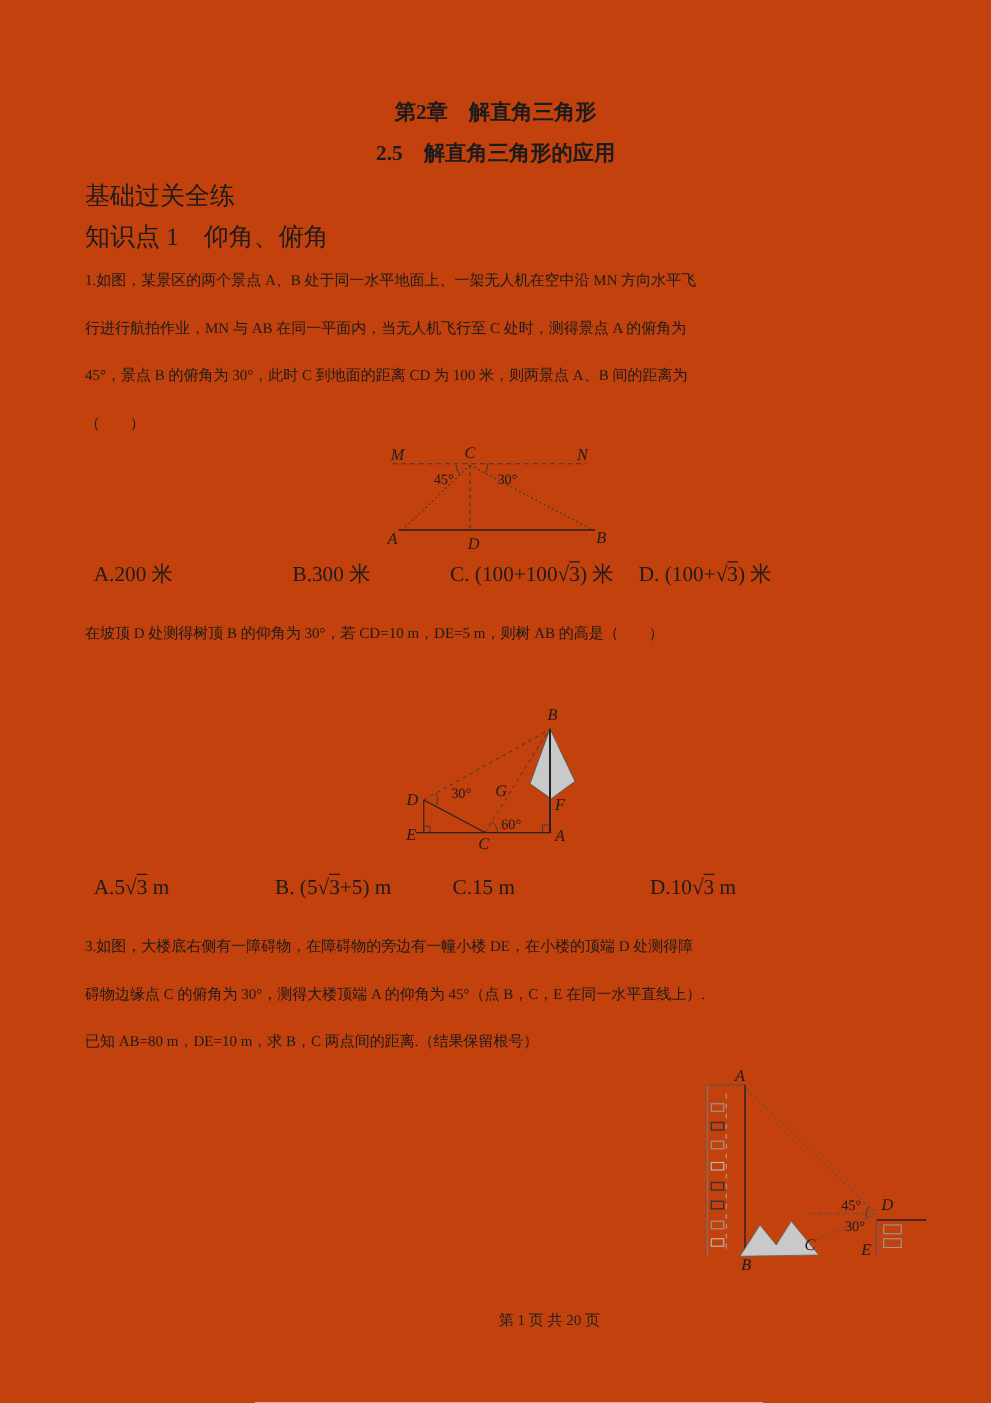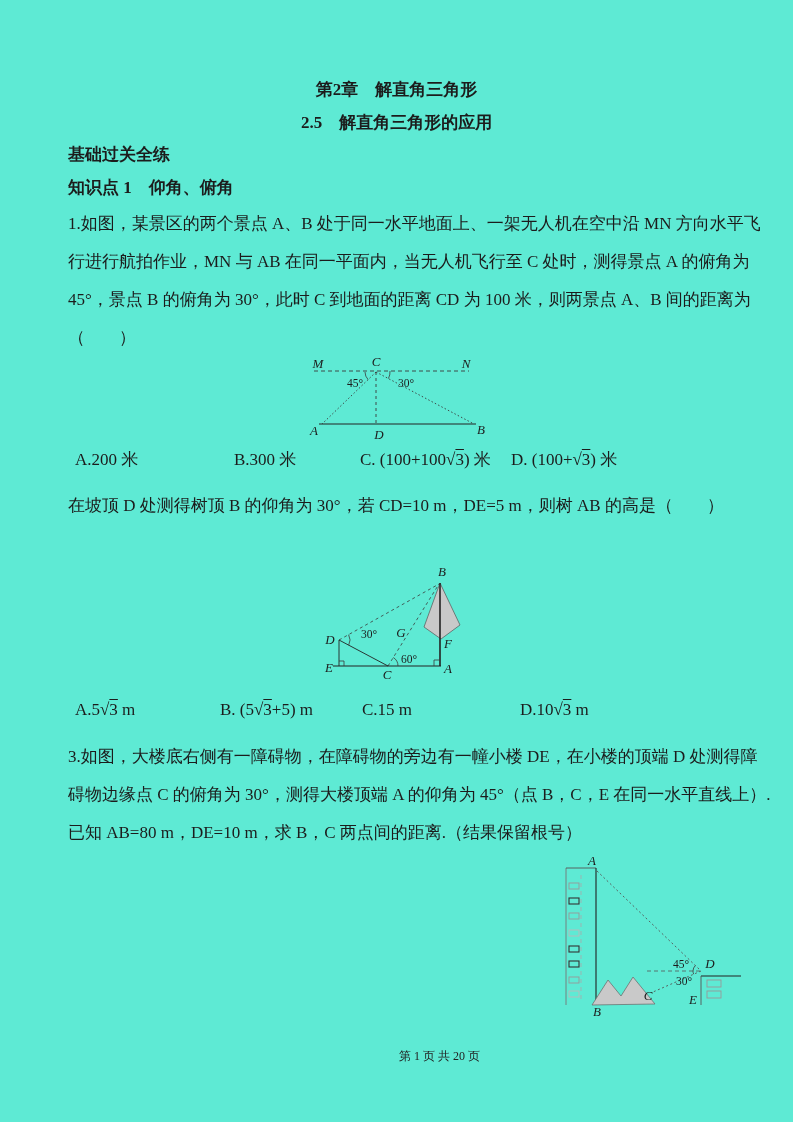--- a/index.html
+++ b/index.html
@@ -1,31 +1,31 @@
 <!DOCTYPE html>
 <html><head>
 <meta charset="utf-8">
 <style>
   html,body { margin:0; padding:0; background:#ffffff; }
   .page {
     position:relative;
     width:793px; height:1122px;
     margin:0 auto;
-    background:#5eead4;
+    background:#c2410c;
     font-family:"Liberation Serif","DejaVu Serif",serif;
     color:#1c1c1c;
     overflow:hidden;
   }
   .center-line { position:absolute; left:0; width:100%; text-align:center; }
   .h-title   { top:78px;  font-size:17px; font-weight:bold; }
   .h-sub     { top:111px; font-size:17px; font-weight:bold; }
-  .h-block   { position:absolute; left:68px; font-size:17px; font-weight:bold; }
+  .h-block   { position:absolute; left:68px; font-size:20px; font-weight:normal; }
   .h-practice{ top:143px; }
   .h-kp      { top:176px; }
-  .para { position:absolute; left:68px; width:662px; font-size:17px; }
+  .para { position:absolute; left:68px; width:662px; font-size:12px; }
   .para .pline { height:38px; line-height:38px; white-space:nowrap; }
   .q1-para { top:205px; }
   .q2-para { top:487px; }
   .q3-para { top:738px; }
   .opt-row { position:absolute; left:0; width:100%; height:30px; font-size:17px; }
   .q1-opts { top:448px; }
   .q2-opts { top:700px; }
   .opt { position:absolute; white-space:nowrap;text-align:center; }
   .rad { text-decoration:overline; }
   .diagram { position:absolute; }

